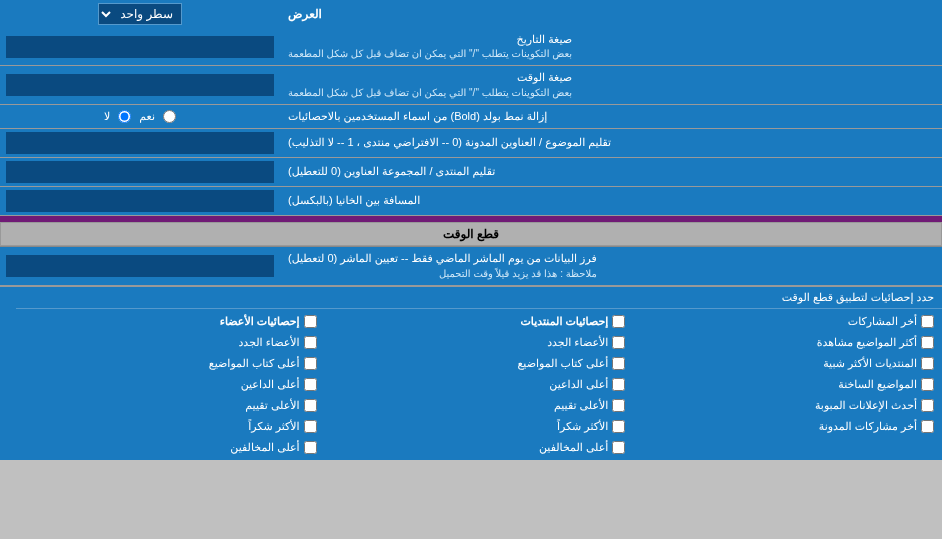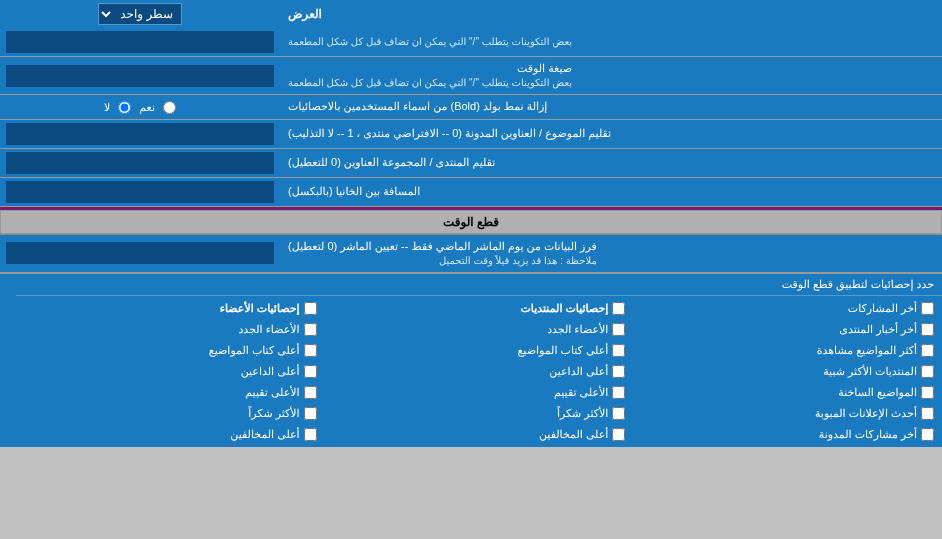--- a/index.html
+++ b/index.html
@@ -164,20 +164,21 @@
         <option>سطر واحد</option>
         <option>سطرين</option>
         <option>ثلاثة أسطر</option>
       </select>
     </div>
   </div>
 
   <div class="row">
     <div class="label-cell">
       <div>
+        <div>صيغة التاريخ</div>
         <div class="sub-text">بعض التكوينات يتطلب "/" التي يمكن ان تضاف قبل كل شكل المطعمة</div>
       </div>
     </div>
     <div class="input-cell">
       <input type="text" style="">
     </div>
   </div>
 
   <div class="row">
     <div class="label-cell">
@@ -218,21 +219,21 @@
   </div>
 
 
   <div class="row">
     <div class="label-cell">المسافة بين الخانيا (بالبكسل)</div>
     <div class="input-cell">
       <input type="text" style="">
     </div>
   </div>
 
-  <div style="width:100%; background:#b0b0b0; border-top:3px solid #701a75; border-bottom:1px solid #888;">
+  <div style="width:100%; background:#b0b0b0; border-top:6px solid #701a75; border-bottom:1px solid #888;">
     <div class="section-header">قطع الوقت</div>
   </div>
 
   <div class="row">
     <div class="label-cell">
       <div>
         <div>فرز البيانات من يوم الماشر الماضي فقط -- تعيين الماشر (0 لتعطيل)</div>
         <div class="sub-text">ملاحظة : هذا قد يزيد قيلاً وقت التحميل</div>
       </div>
     </div>
@@ -245,24 +246,20 @@
     <div class="checkboxes-header">حدد إحصائيات لتطبيق قطع الوقت</div>
     <div class="checkboxes-grid">
 
       <div class="checkbox-col">
         <div class="checkbox-item">
           <input type="checkbox" style="">
           <span>أخر المشاركات</span>
         </div>
         <div class="checkbox-item">
           <input type="checkbox" style="">
-          <span>أخر أخبار المنتدى</span>
-        </div>
-        <div class="checkbox-item">
-          <input type="checkbox" style="">
           <span>أكثر المواضيع مشاهدة</span>
         </div>
         <div class="checkbox-item">
           <input type="checkbox" style="">
           <span>المنتديات الأكثر شبية</span>
         </div>
         <div class="checkbox-item">
           <input type="checkbox" style="">
           <span>المواضيع الساخنة</span>
         </div>

